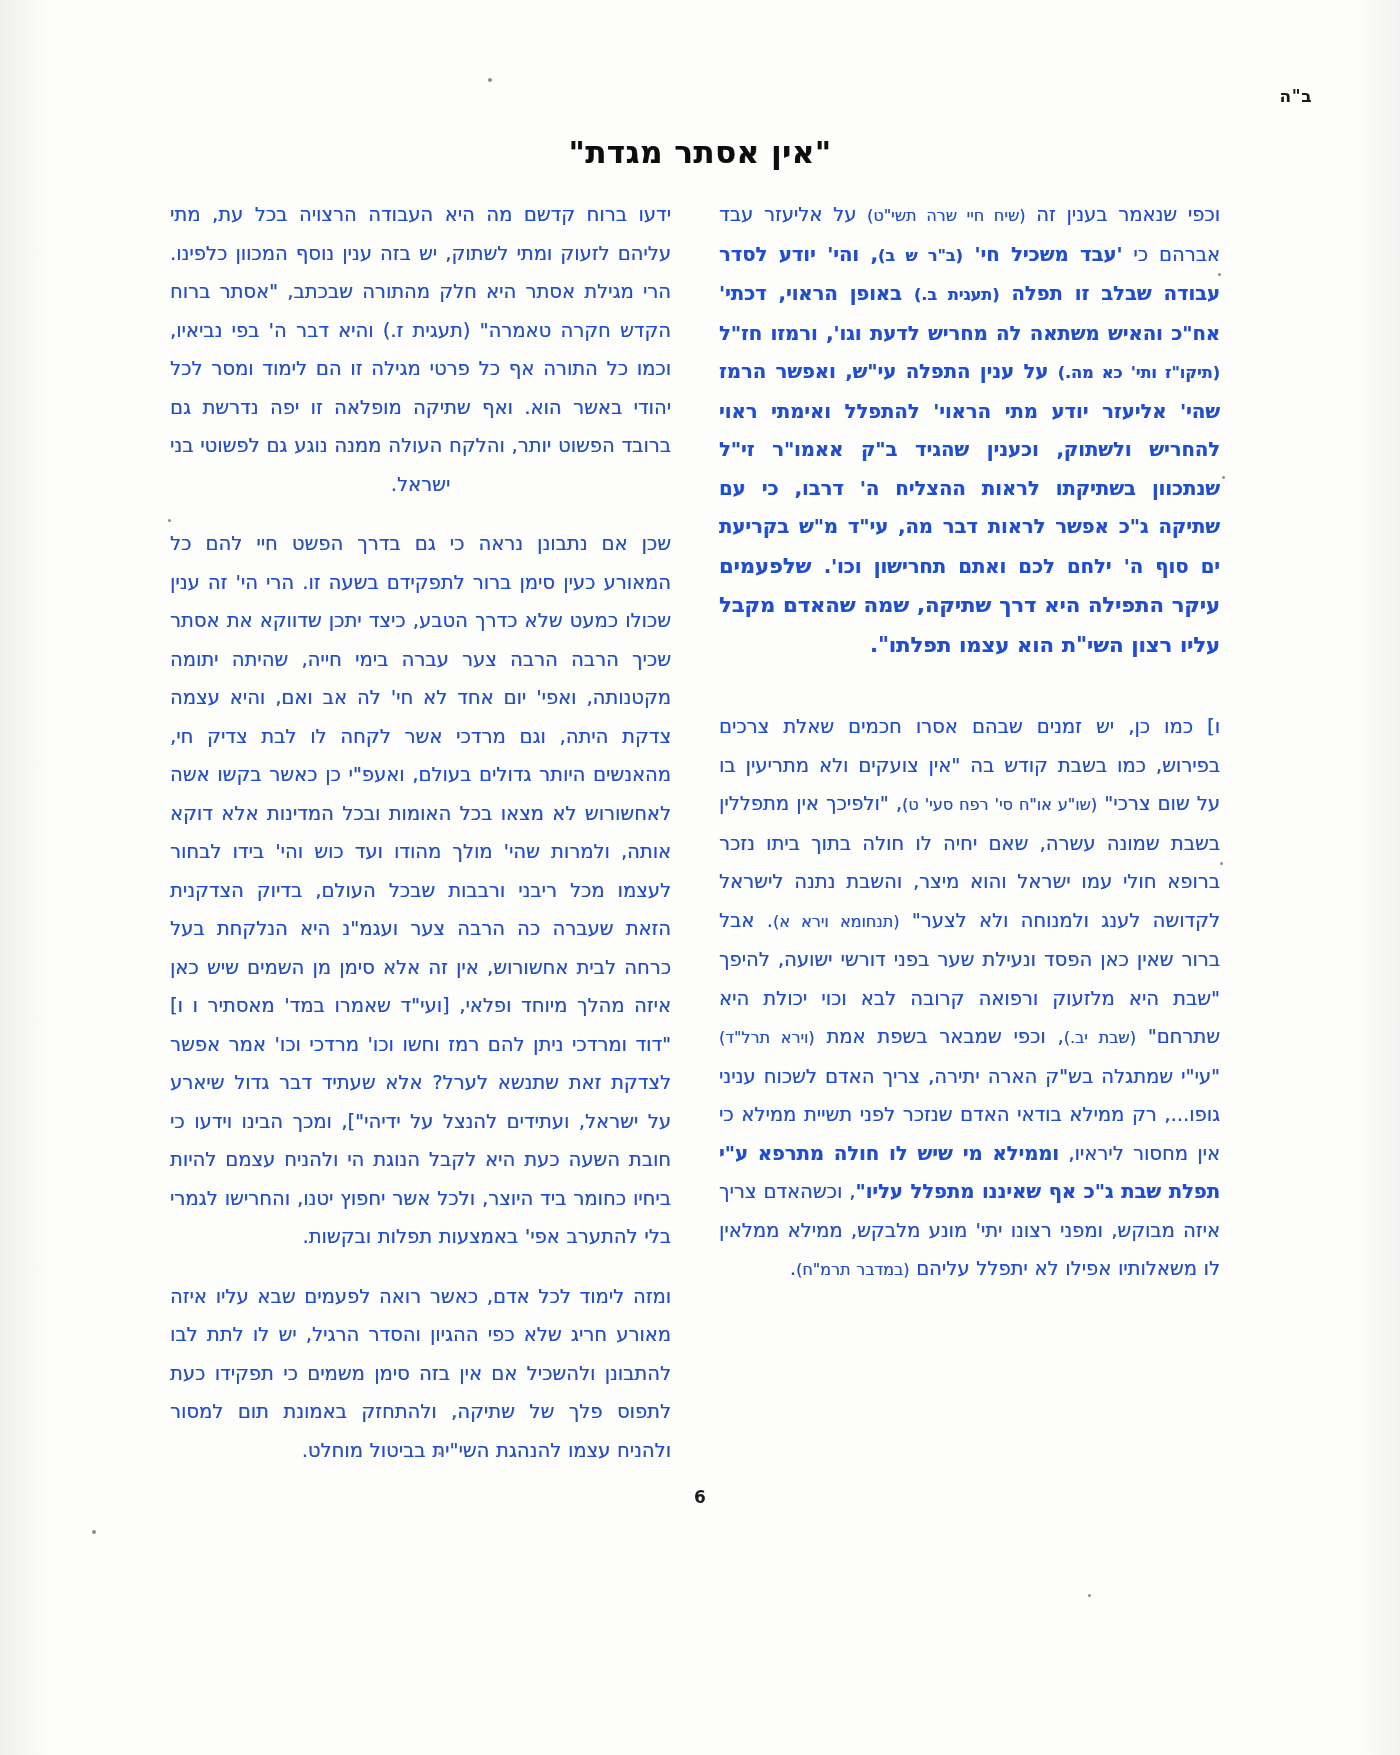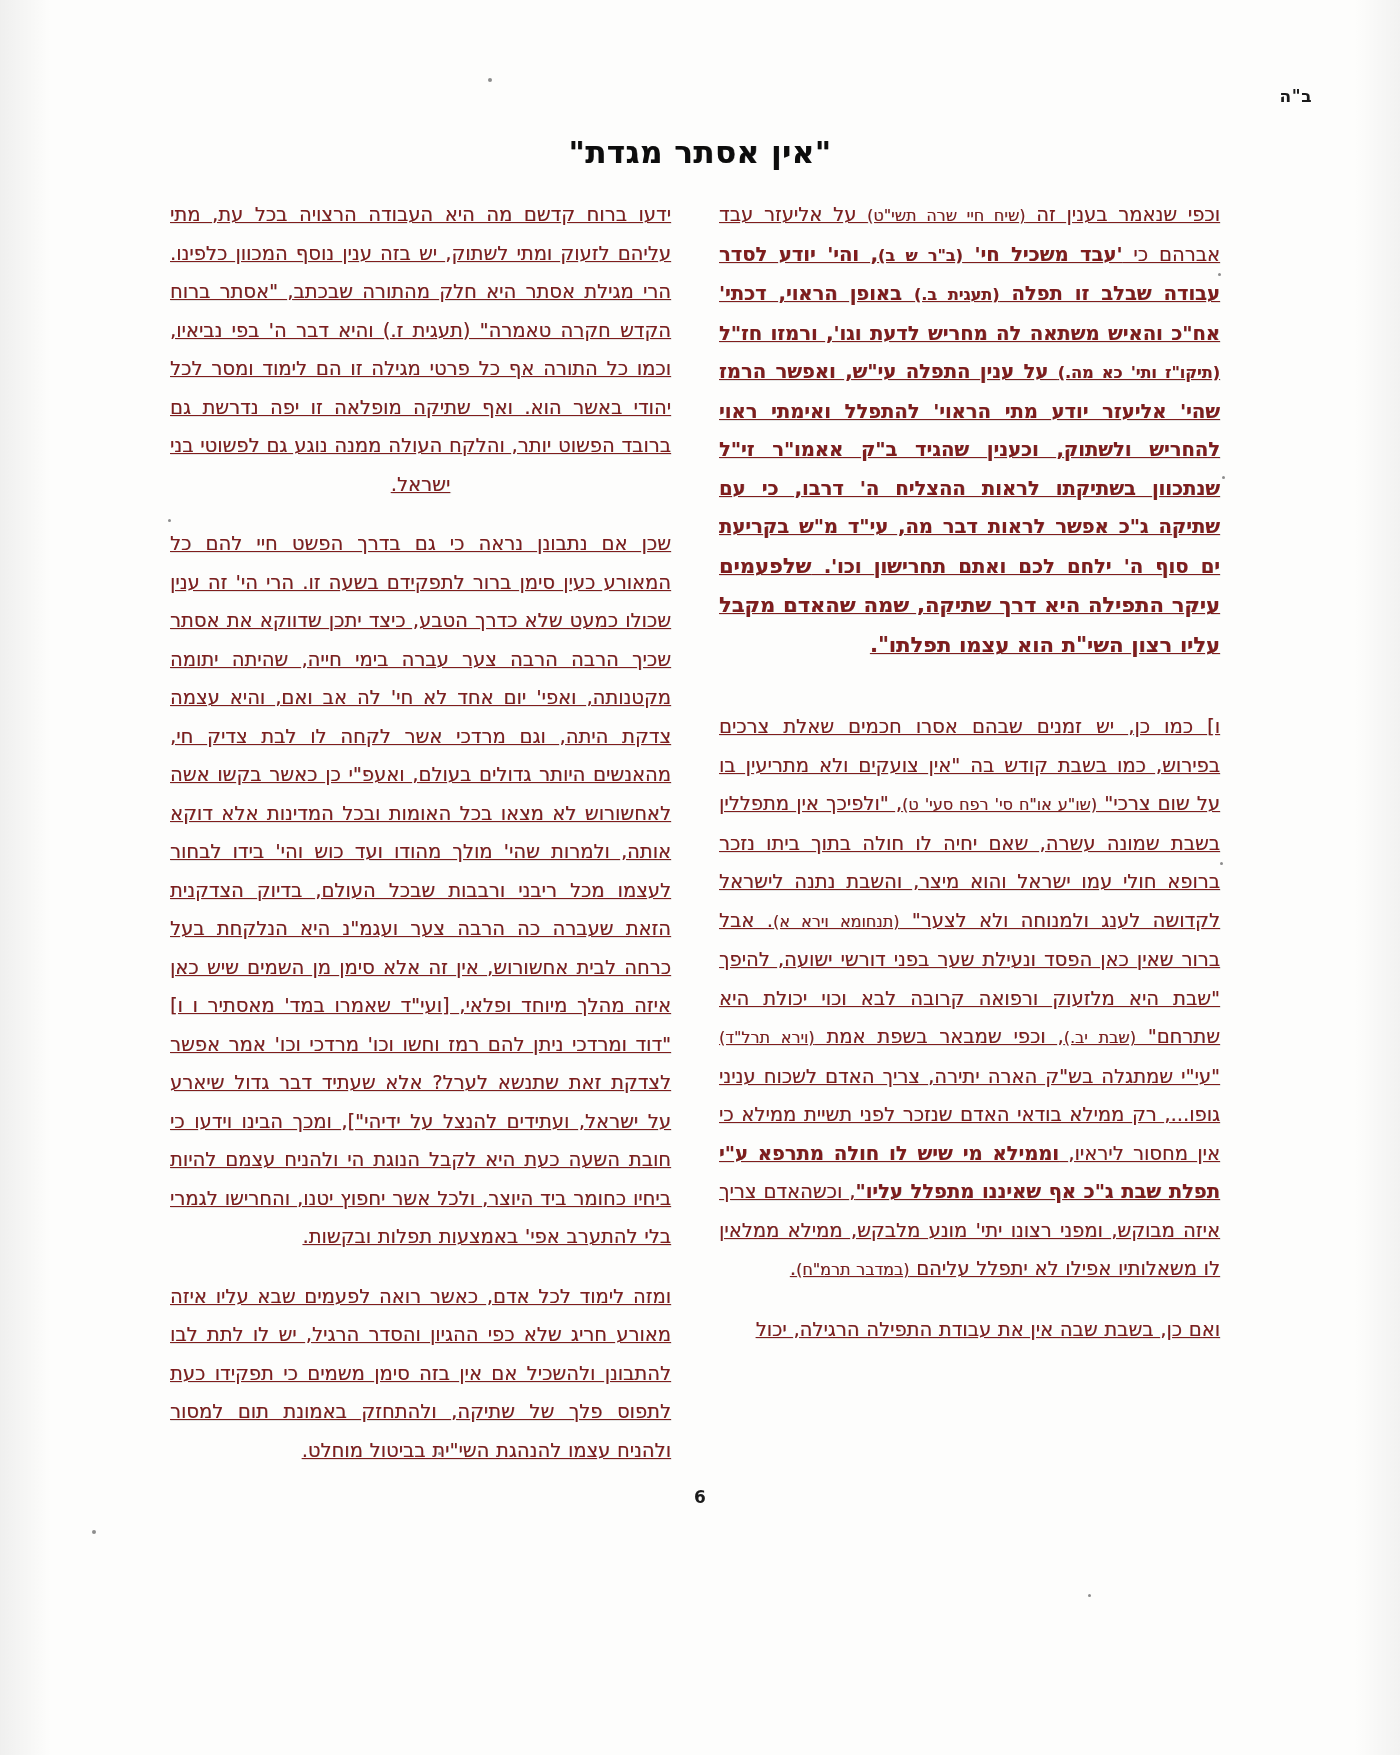--- a/index.html
+++ b/index.html
@@ -78,24 +78,23 @@
     width: 501px;
     flex: 0 0 501px;
   }
 
   p.para {
     margin: 0 0 21px 0;
     font-size: 19.5px;
     line-height: 38.5px;
     text-align: justify;
     text-align-last: right;
-    color: #7f1d1d;
+    color: #1d4ed8;
     text-shadow: 0.35px 0.25px 0 rgba(0,0,0,0.42);
     word-spacing: 0.5px;
-    text-decoration: underline;
   }
   p.para.last-center {
     text-align-last: center;
   }
   p.para.tight {
     margin-bottom: 15px;
   }
   .b {
     font-weight: 700;
   }
@@ -154,23 +153,20 @@
       <p class="para">
         <span>וכפי שנאמר בענין זה </span><span class="src-reg">(שיח חיי שרה תשי"ט)</span><span> על אליעזר עבד אברהם כי </span><span class="b">'עבד משכיל חי' </span><span class="src">(ב"ר ש ב)</span><span class="b">, והי' יודע לסדר עבודה שבלב זו תפלה </span><span class="src">(תעגית ב.)</span><span class="b"> באופן הראוי, דכתי' אח"כ והאיש משתאה לה מחריש לדעת וגו', ורמזו חז"ל </span><span class="src">(תיקו"ז ותי' כא מה.)</span><span class="b"> על ענין התפלה עי"ש, ואפשר הרמז שהי' אליעזר יודע מתי הראוי' להתפלל ואימתי ראוי להחריש ולשתוק, וכענין שהגיד ב"ק אאמו"ר זי"ל שנתכוון בשתיקתו לראות ההצליח ה' דרבו, כי עם שתיקה ג"כ אפשר לראות דבר מה, עי"ד מ"ש בקריעת ים סוף ה' ילחם לכם ואתם תחרישון וכו'. </span><span class="big-bold">שלפעמים עיקר התפילה היא דרך שתיקה, שמה שהאדם מקבל עליו רצון השי"ת הוא עצמו תפלתו".</span>
       </p>
 
       <div class="spacer-para"></div>
 
       <p class="para">
         <span>ו] כמו כן, יש זמנים שבהם אסרו חכמים שאלת צרכים בפירוש, כמו בשבת קודש בה "אין צועקים ולא מתריעין בו על שום צרכי" </span><span class="src-reg">(שו"ע או"ח סי' רפח סעי' ט)</span><span>, "ולפיכך אין מתפללין בשבת שמונה עשרה, שאם יחיה לו חולה בתוך ביתו נזכר ברופא חולי עמו ישראל והוא מיצר, והשבת נתנה לישראל לקדושה לענג ולמנוחה ולא לצער" </span><span class="src-reg">(תנחומא וירא א)</span><span>. אבל ברור שאין כאן הפסד ונעילת שער בפני דורשי ישועה, להיפך "שבת היא מלזעוק ורפואה קרובה לבא וכוי יכולת היא שתרחם" </span><span class="src-reg">(שבת יב.)</span><span>, וכפי שמבאר בשפת אמת </span><span class="src-reg">(וירא תרל"ד)</span><span> "עי"י שמתגלה בש"ק הארה יתירה, צריך האדם לשכוח עניני גופו..., רק ממילא בודאי האדם שנזכר לפני תשיית ממילא כי אין מחסור ליראיו, </span><span class="b">וממילא מי שיש לו חולה מתרפא ע"י תפלת שבת ג"כ אף שאיננו מתפלל עליו"</span><span>, וכשהאדם צריך איזה מבוקש, ומפני רצונו יתי' מונע מלבקש, ממילא ממלאין לו משאלותיו אפילו לא יתפלל עליהם </span><span class="src-reg">(במדבר תרמ"ח)</span><span>.</span>
       </p>
 
-      <p class="para tight">
-        <span>ואם כן, בשבת שבה אין את עבודת התפילה הרגילה, יכול</span>
-      </p>
 
     </div>
 
     <div class="col">
 
       <p class="para last-center">
         <span>ידעו ברוח קדשם מה היא העבודה הרצויה בכל עת, מתי עליהם לזעוק ומתי לשתוק, יש בזה ענין נוסף המכוון כלפינו. הרי מגילת אסתר היא חלק מהתורה שבכתב, "אסתר ברוח הקדש חקרה טאמרה" (תעגית ז.) והיא דבר ה' בפי נביאיו, וכמו כל התורה אף כל פרטי מגילה זו הם לימוד ומסר לכל יהודי באשר הוא. ואף שתיקה מופלאה זו יפה נדרשת גם ברובד הפשוט יותר, והלקח העולה ממנה נוגע גם לפשוטי בני ישראל.</span>
       </p>
 
       <p class="para">

